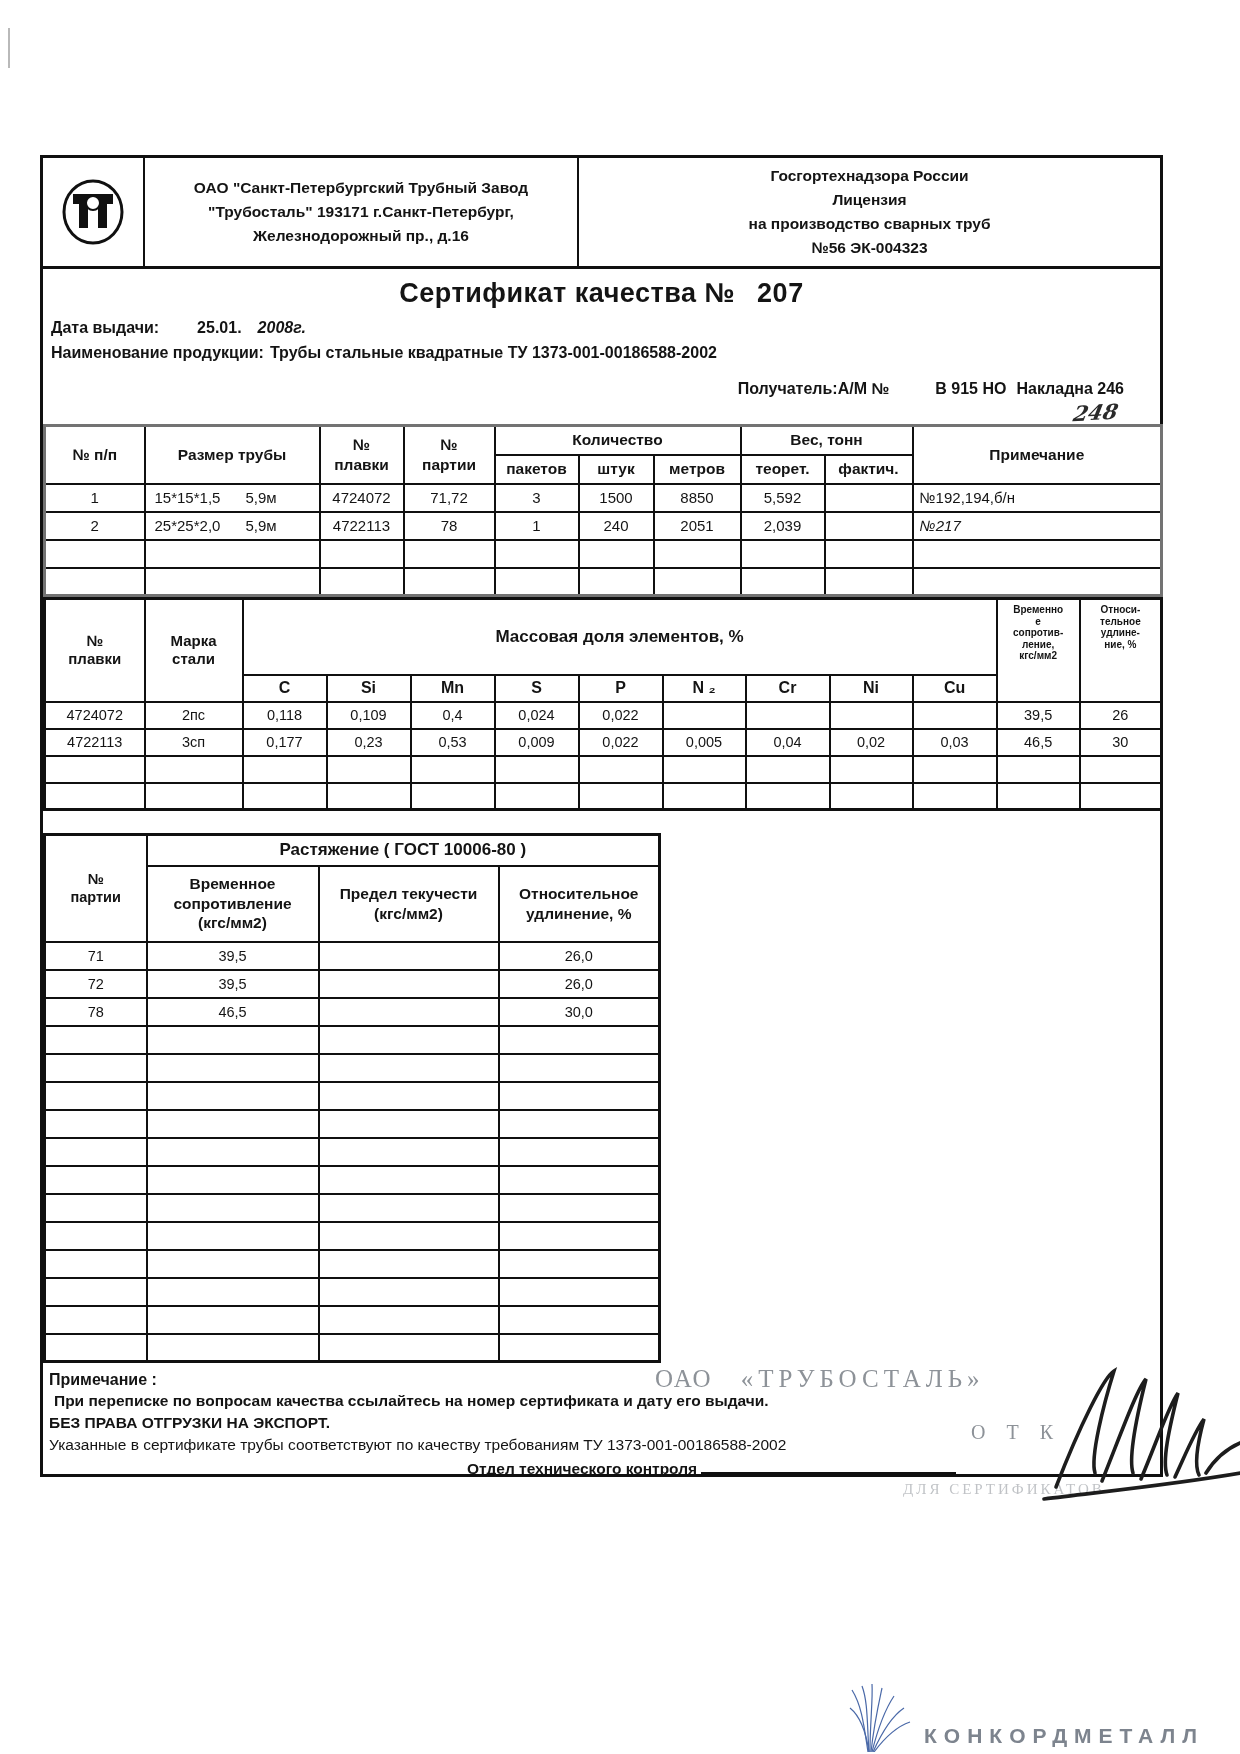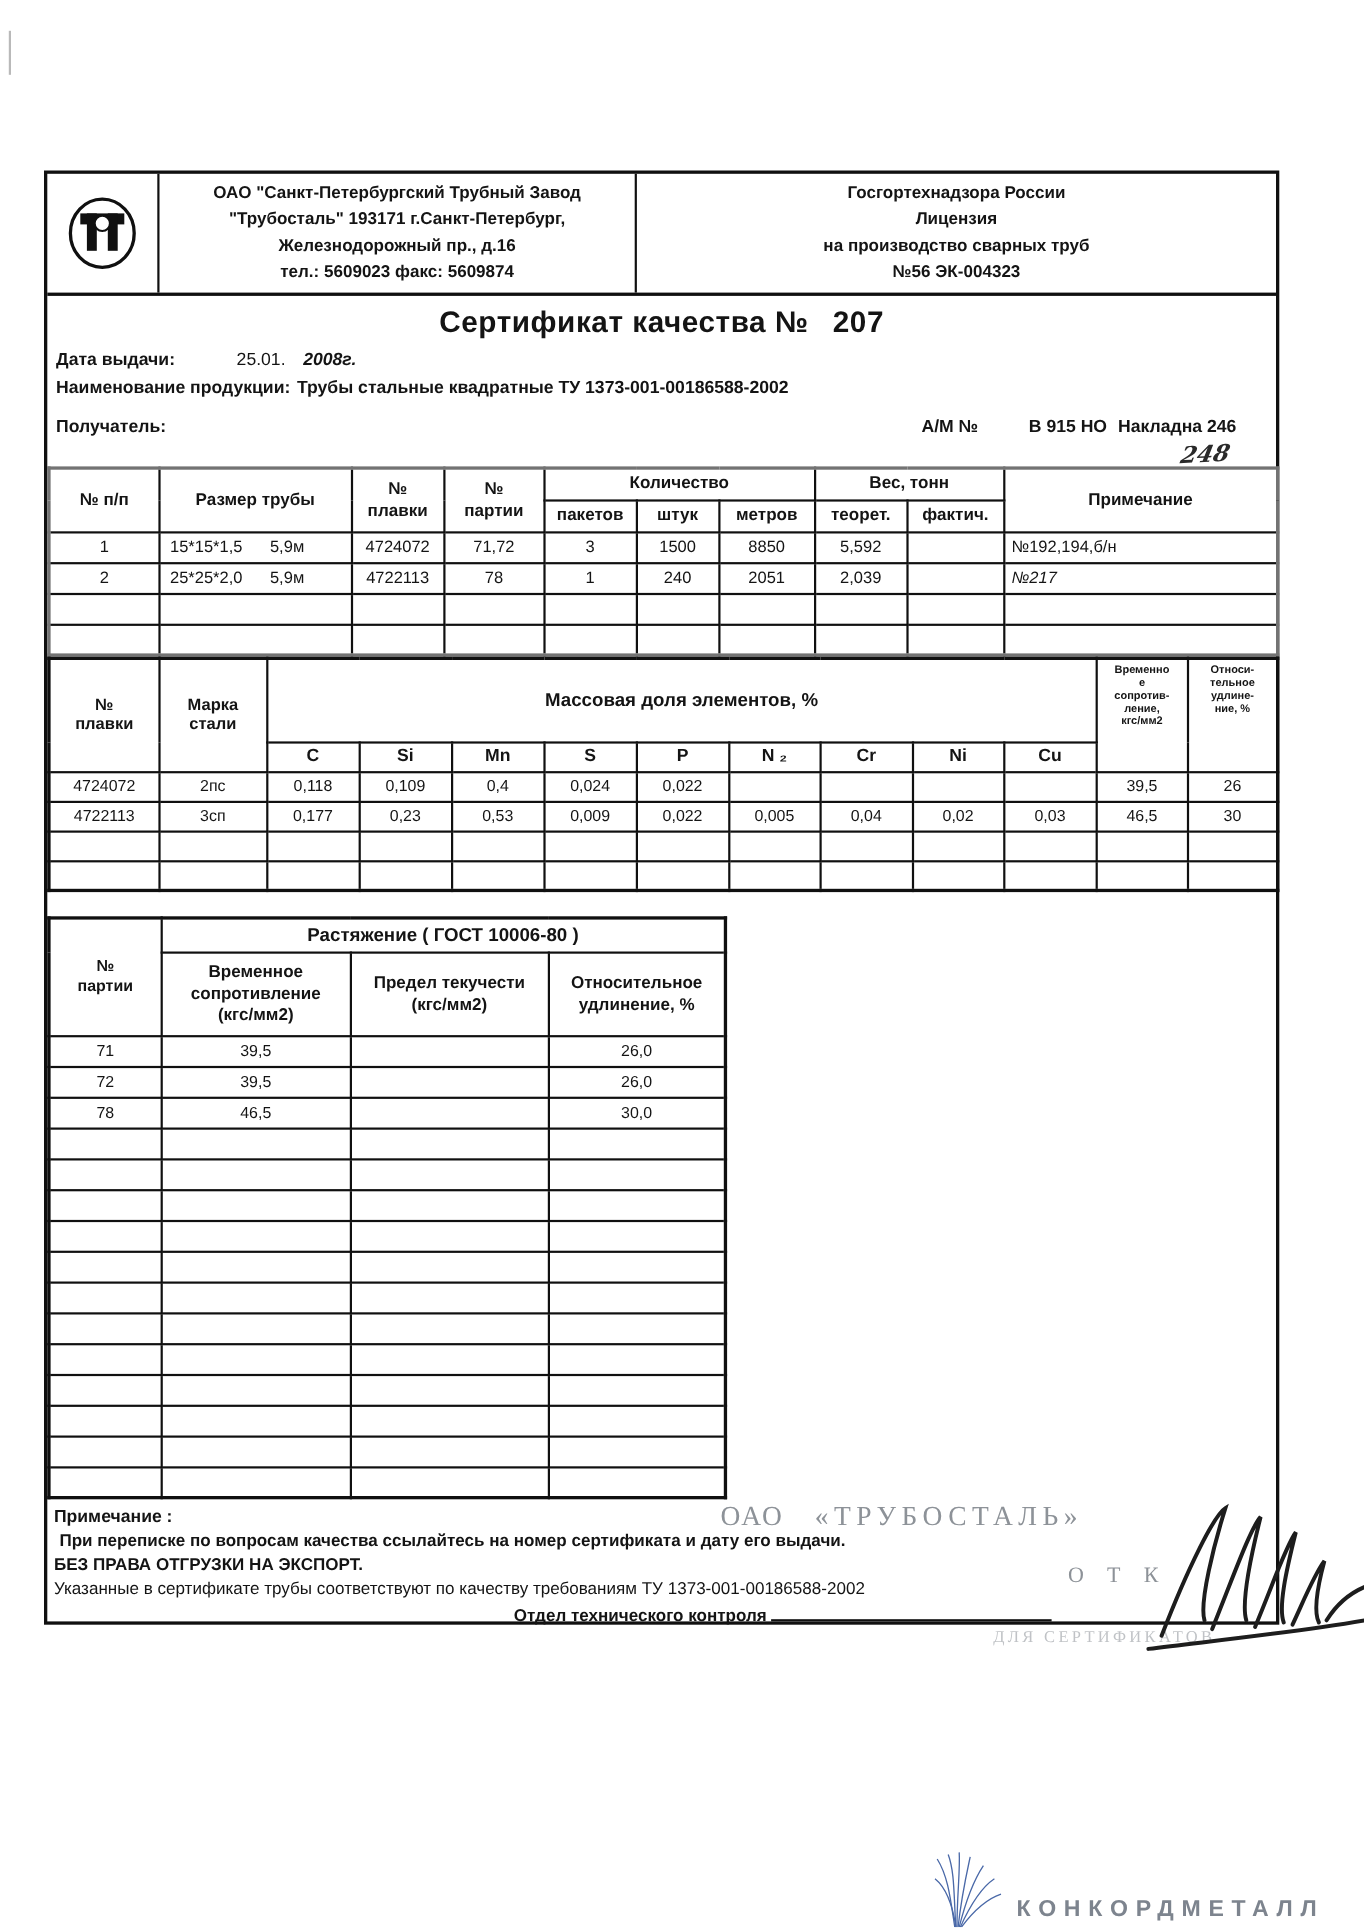--- a/index.html
+++ b/index.html
@@ -18,24 +18,24 @@
                justify-content:center;text-align:center;font-weight:bold;font-size:15.5px;line-height:1.55;}
   .hdr-license{flex:1;display:flex;flex-direction:column;justify-content:center;text-align:center;
                font-weight:bold;font-size:15.5px;line-height:1.55;}
 
   
   .title-row{text-align:center;padding-top:9px;font-weight:bold;font-size:27px;letter-spacing:.5px;}
   .title-num{margin-left:22px;}
   .meta{padding:10px 8px 0 8px;font-size:16px;}
   .meta-line{margin-bottom:7px;display:flex;align-items:baseline;}
   .lbl{font-weight:bold;}
-  .date-val{font-weight:normal;margin-left:56px;}
+  .date-val{font-weight:bold;margin-left:38px;}
   .date-year{font-weight:bold;font-style:italic;margin-left:16px;}
   .prod-val{font-weight:bold;margin-left:6px;}
-  .recv-line{justify-content:space-between;position:relative;margin-top:18px;}
+  .recv-line{justify-content:flex-end;position:relative;margin-top:18px;}
   .am-group{position:relative;display:flex;align-items:baseline;font-weight:bold;padding-right:28px;}
   .am-val{margin-left:46px;}
   .invoice{margin-left:10px;}
   .handwrite{position:absolute;right:34px;top:20px;font-family:"DejaVu Serif", serif;
              font-style:italic;font-size:21px;transform:skewX(-14deg) rotate(-3deg);color:#2a2a2a;}
 
   
   table{border-collapse:collapse;table-layout:fixed;}
   th,td{border:2px solid #101010;padding:1px 3px;text-align:center;overflow:hidden;box-sizing:border-box;}
   th{font-weight:bold;}
@@ -96,21 +96,20 @@
           <rect x="13" y="15" width="40" height="10" fill="#101010"></rect>
           <rect x="19" y="15" width="9" height="34" fill="#101010"></rect>
           <rect x="38" y="15" width="9" height="34" fill="#101010"></rect>
           <circle cx="33" cy="24" r="7" fill="#ffffff" stroke="#101010" stroke-width="2"></circle>
         </svg>
       </div>
       <div class="hdr-company">
         <div>ОАО "Санкт-Петербургский Трубный Завод</div>
         <div>"Трубосталь"  193171  г.Санкт-Петербург,</div>
         <div>Железнодорожный пр., д.16</div>
-        <div>тел.: 5609023    факс: 5609874</div>
       </div>
       <div class="hdr-license">
         <div>Госгортехнадзора России</div>
         <div>Лицензия</div>
         <div>на производство сварных труб</div>
         <div>№56    ЭК-004323</div>
       </div>
     </div>
 
     <div class="title-row">

